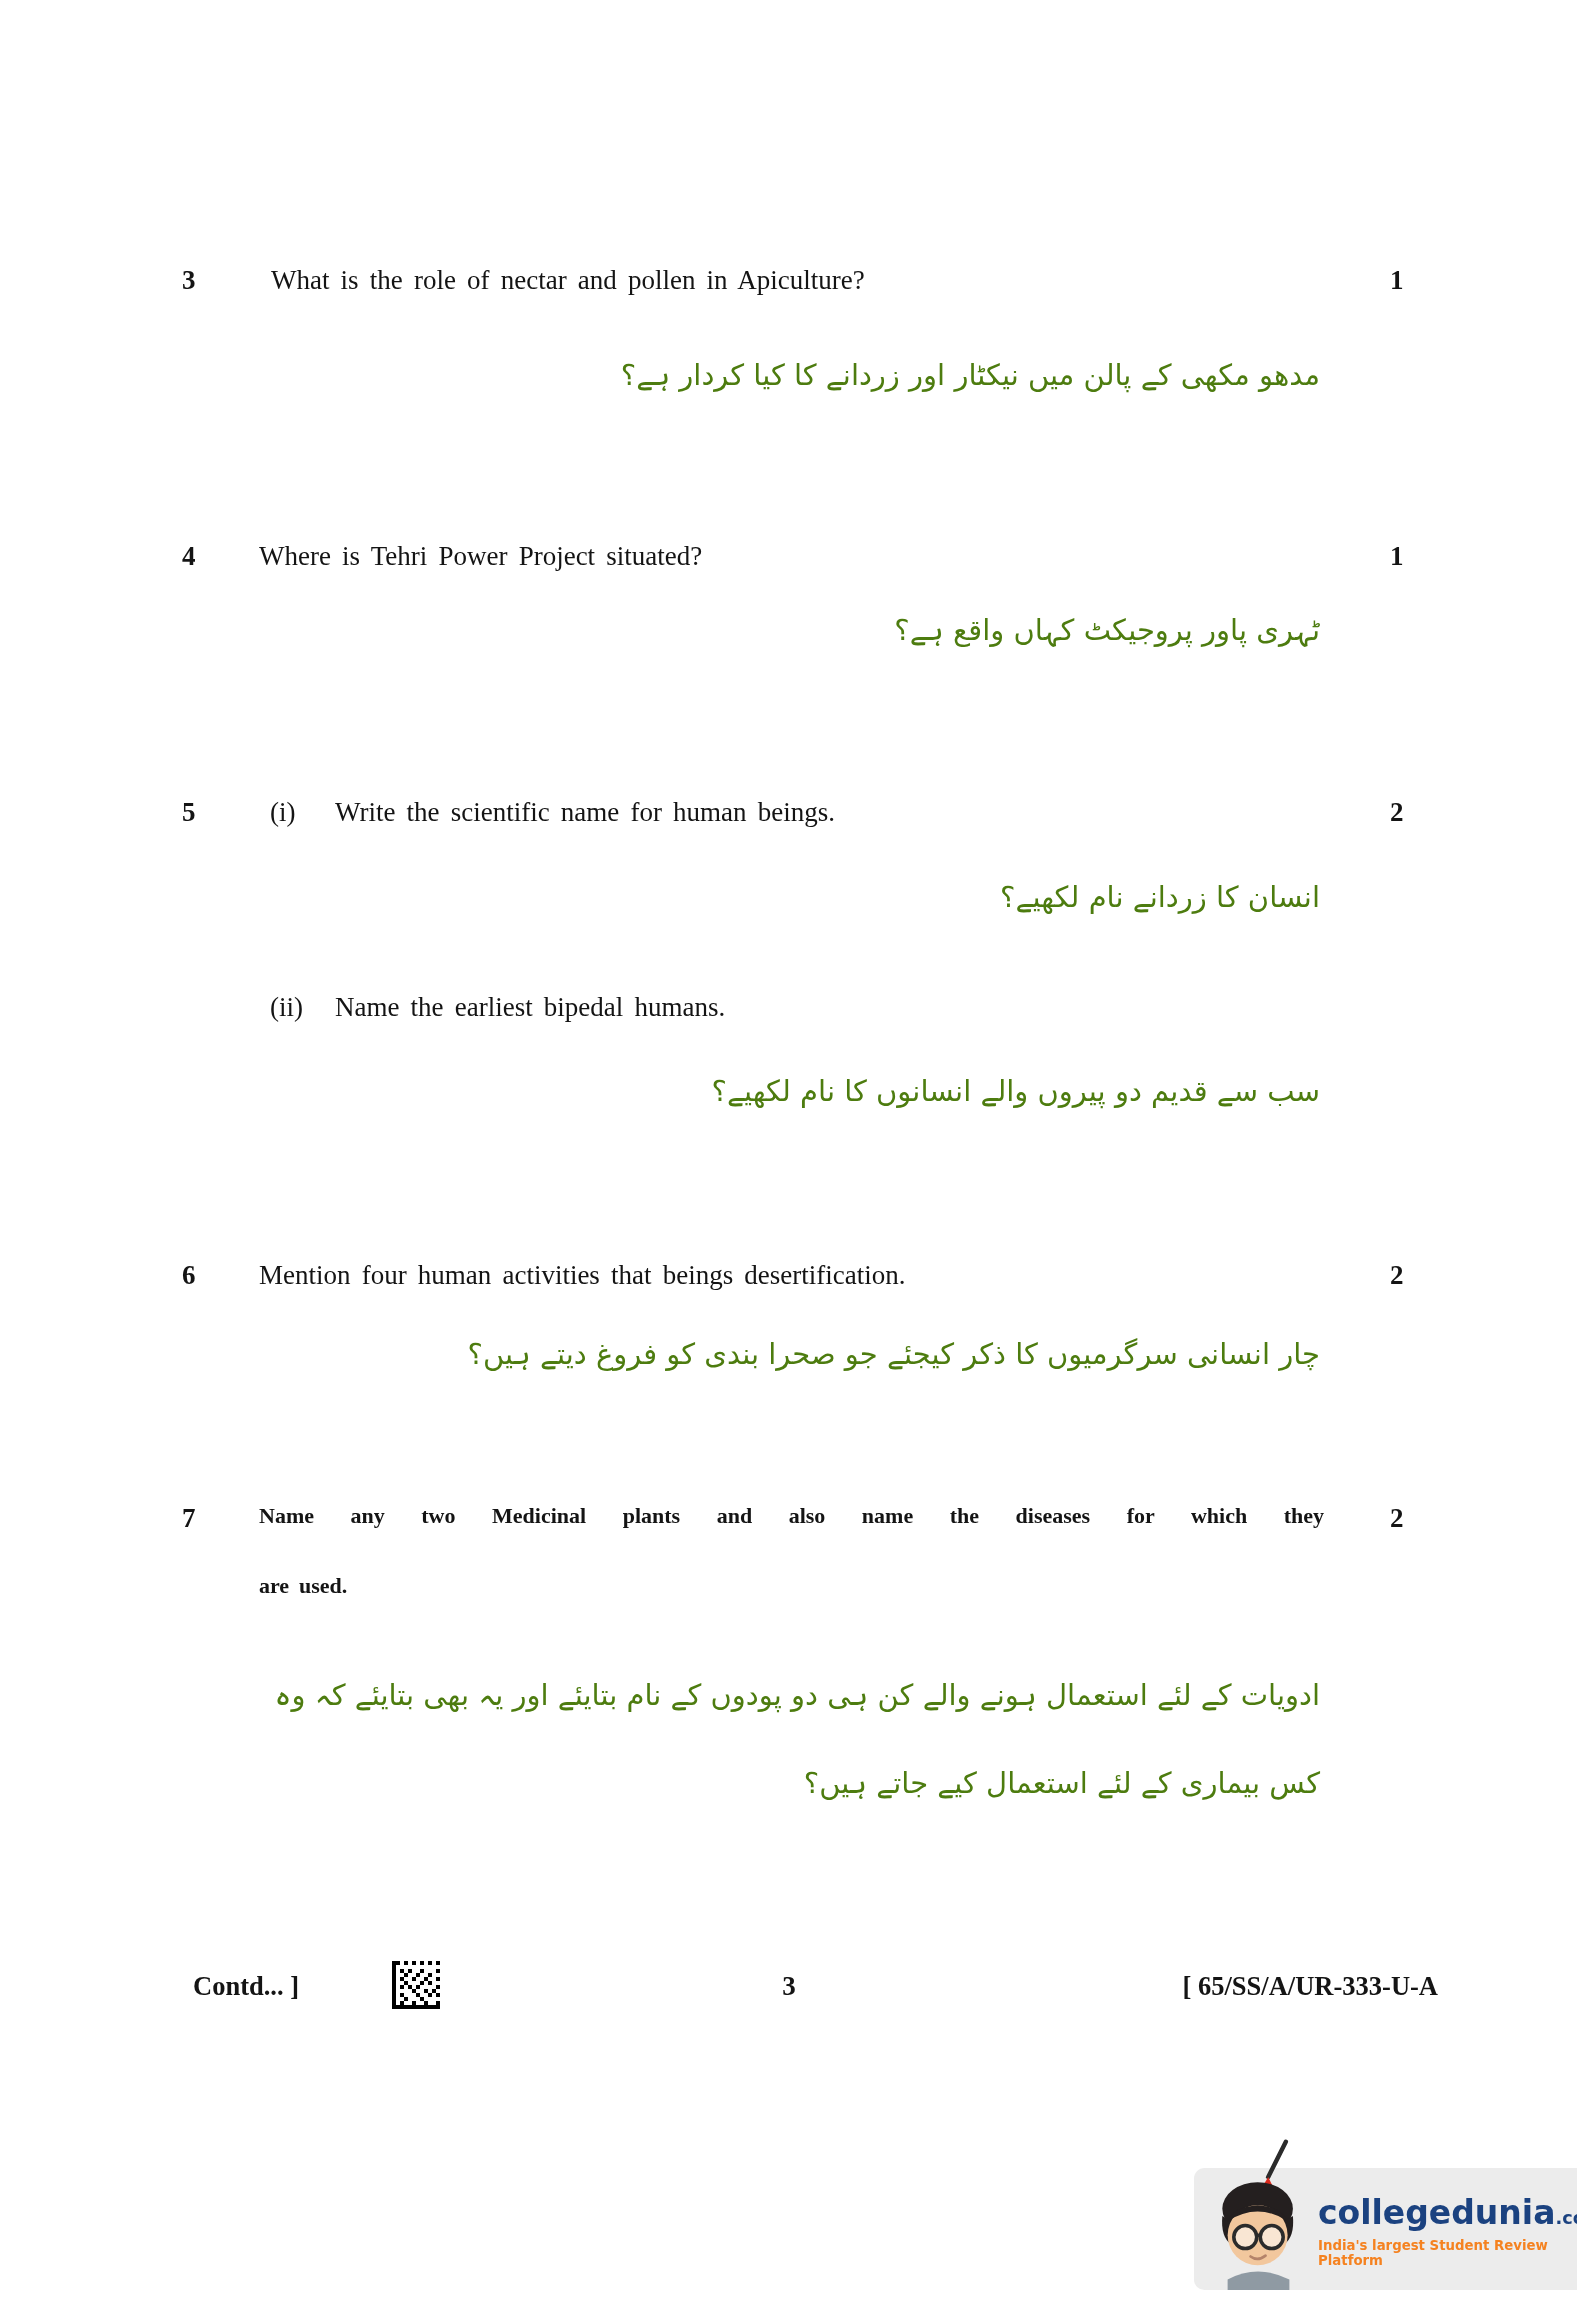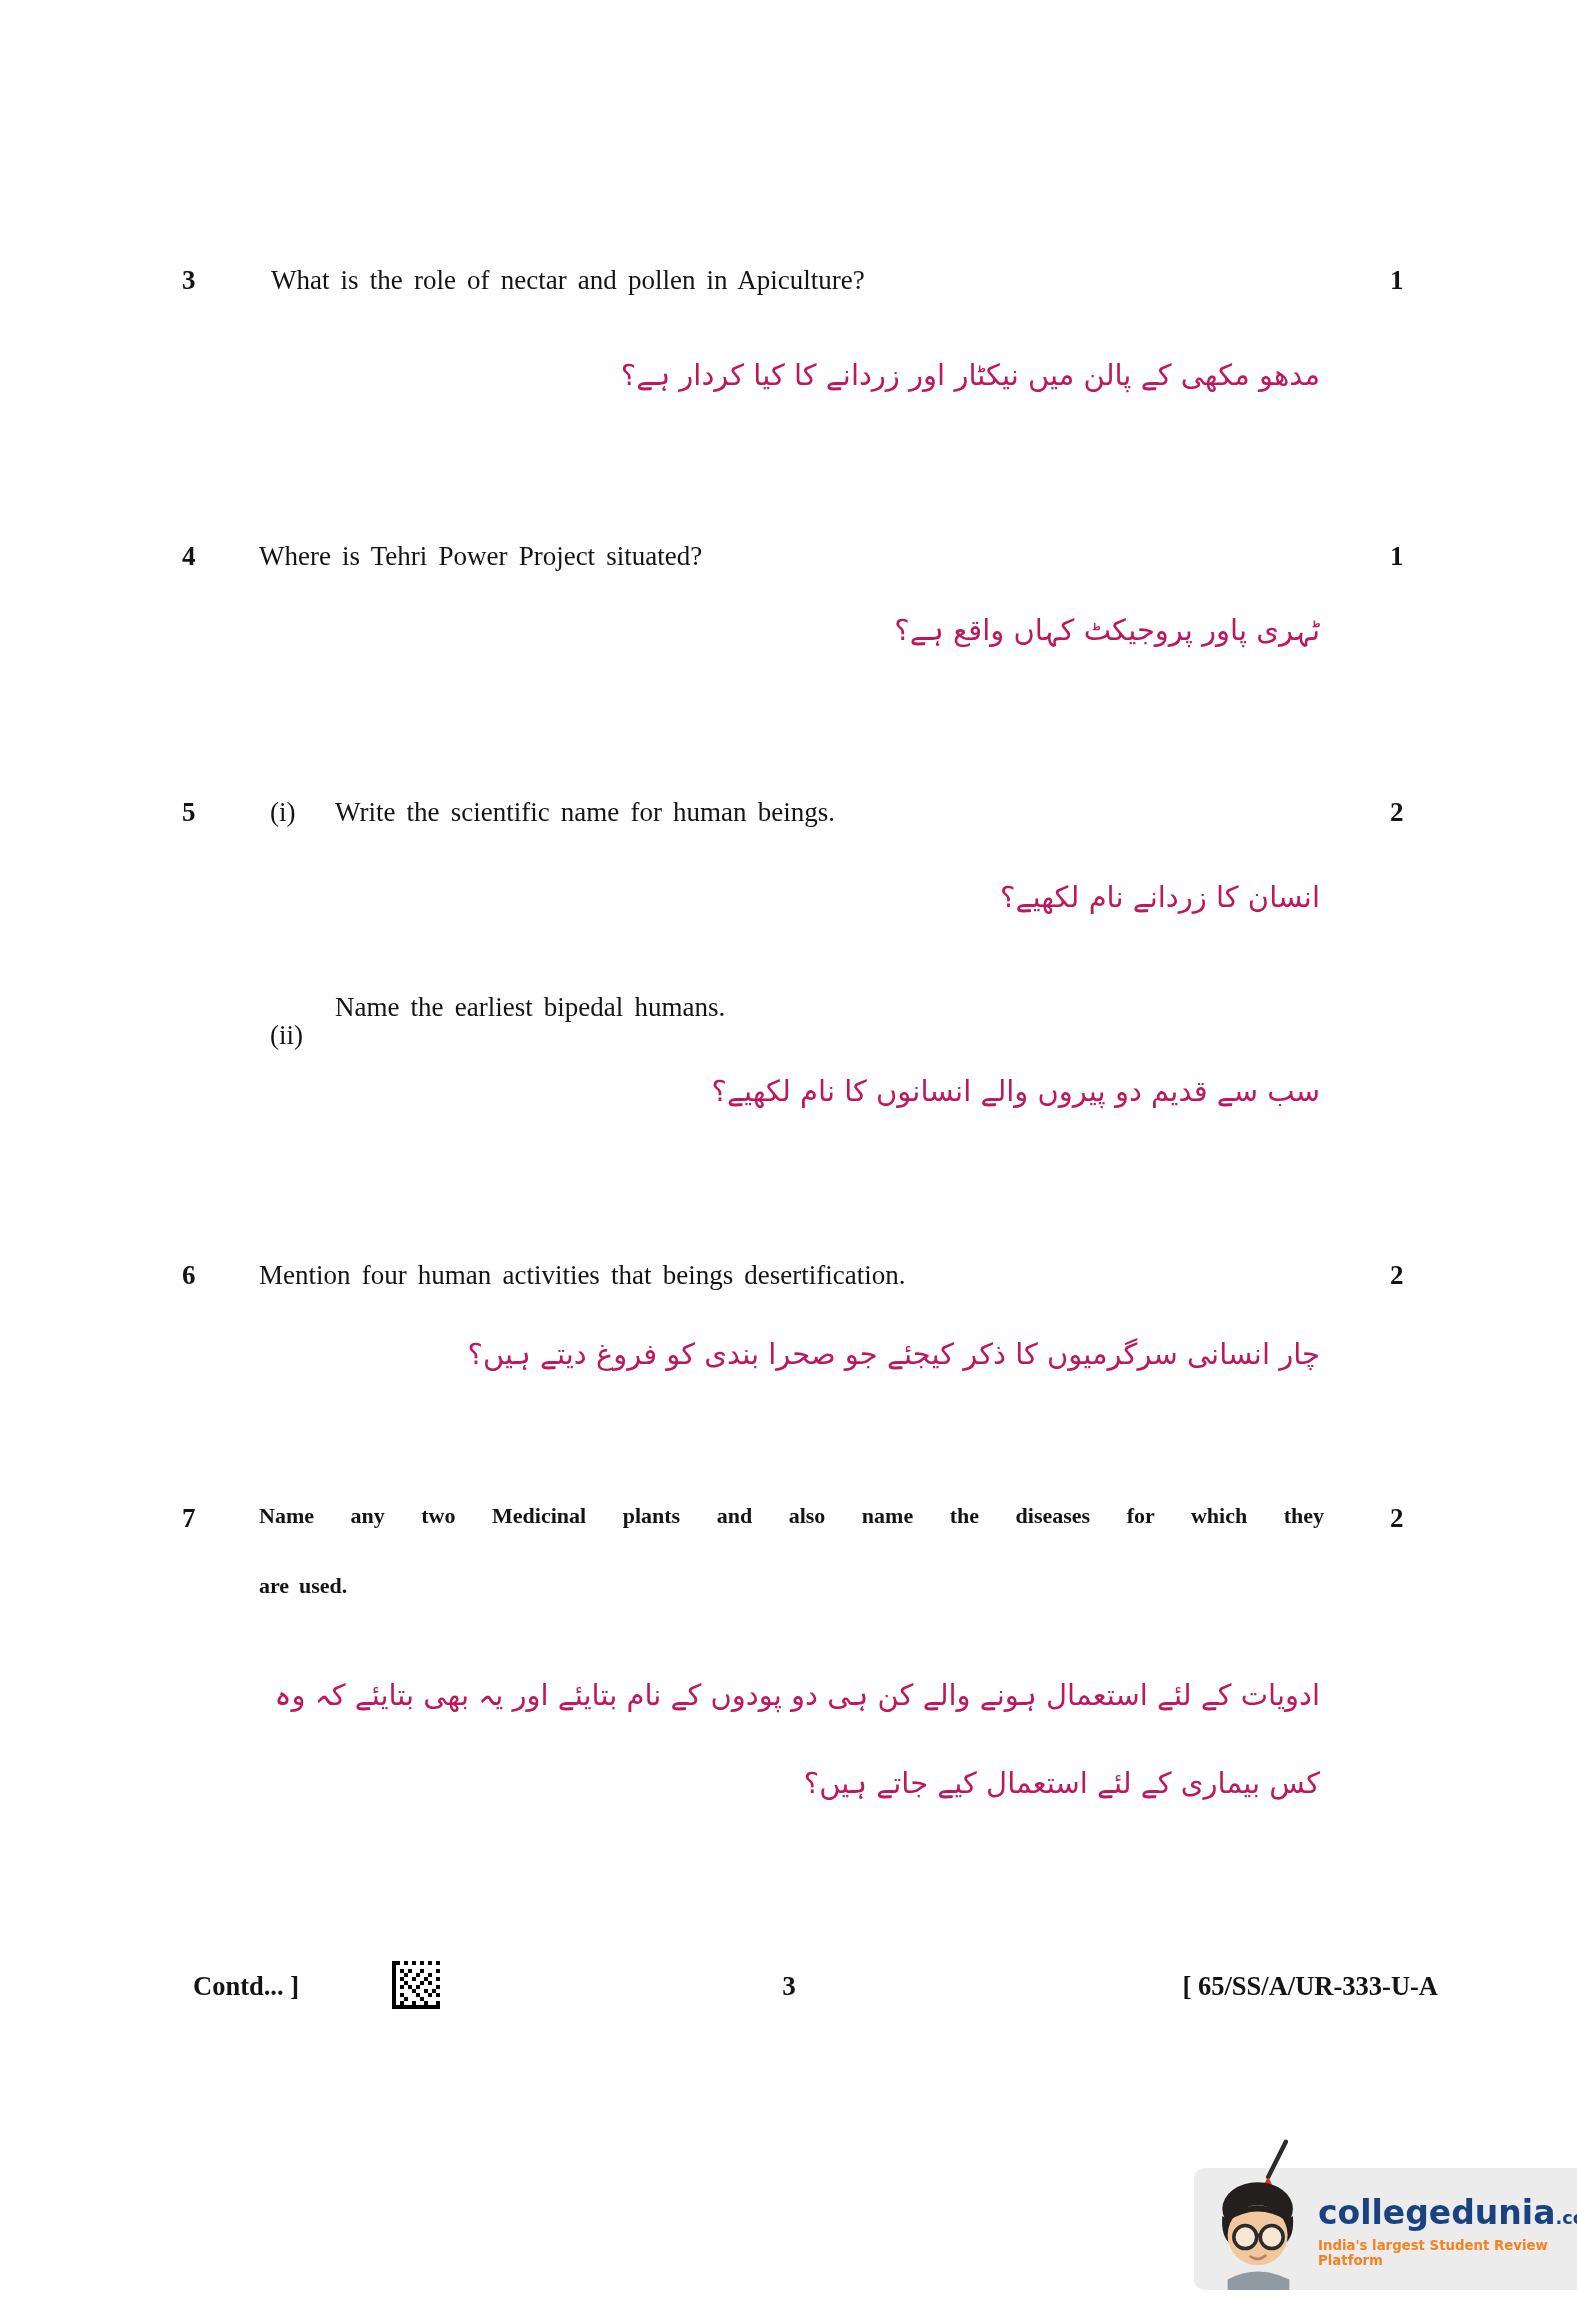--- a/index.html
+++ b/index.html
@@ -15,21 +15,21 @@
   .qnum   { font-weight:bold; font-size:27px; }
   .qtext  { font-size:27px; word-spacing:4.4px; white-space:nowrap; }
   .qtext-wrap { font-size:22px; word-spacing:4.4px; width:1065px;font-weight:bold; }
   .qtext-justify { text-align:justify; text-align-last:justify; }
   .plabel { font-size:27px; }
   .marks  { font-weight:bold; font-size:27px; }
   .urdu {
     direction:rtl;
     font-family:"DejaVu Sans", sans-serif;
     font-size:29px;
-    color:#be185d;
+    color:#4d7c0f;
     white-space:nowrap;
   }
   .footer-text { font-weight:bold; font-size:26.5px; }
   .page-num { font-weight:bold; font-size:27px; width:62px; text-align:center; }
 
   
   .cd-logo {
     position:absolute;
     right:0; bottom:29px;
     width:384px; height:122px;
@@ -73,21 +73,21 @@
 <div class="abs qtext" style="left:259px; top:541px;">Where is Tehri Power Project situated?</div>
 <div class="abs marks" style="left:1390px; top:541px;">1</div>
 <div class="abs urdu" style="right:258px; top:613px;" dir="rtl" lang="ur">ٹہری پاور پروجیکٹ کہاں واقع ہے؟</div>
 
 <div class="abs qnum" style="left:182px; top:797px;">5</div>
 <div class="abs plabel" style="left:270px; top:797px;">(i)</div>
 <div class="abs qtext" style="left:335px; top:797px;">Write the scientific name for human beings.</div>
 <div class="abs marks" style="left:1390px; top:797px;">2</div>
 <div class="abs urdu" style="right:258px; top:880px;" dir="rtl" lang="ur">انسان کا زردانے نام لکھیے؟</div>
 
-<div class="abs plabel" style="left:270px; top:1020px;text-align:center;">(ii)</div>
+<div class="abs plabel" style="left:270px; top:992px;text-align:center;">(ii)</div>
 <div class="abs qtext" style="left:335px; top:992px;">Name the earliest bipedal humans.</div>
 <div class="abs urdu" style="right:258px; top:1074px;" dir="rtl" lang="ur">سب سے قدیم دو پیروں والے انسانوں کا نام لکھیے؟</div>
 
 <div class="abs qnum" style="left:182px; top:1260px;">6</div>
 <div class="abs qtext" style="left:259px; top:1260px;">Mention four human activities that beings desertification.</div>
 <div class="abs marks" style="left:1390px; top:1260px;">2</div>
 <div class="abs urdu" style="right:258px; top:1337px;" dir="rtl" lang="ur">چار انسانی سرگرمیوں کا ذکر کیجئے جو صحرا بندی کو فروغ دیتے ہیں؟</div>
 
 <div class="abs qnum" style="left:182px; top:1503px;">7</div>
 <div class="abs qtext-wrap qtext-justify" style="left:259px; top:1503px;">Name any two Medicinal plants and also name the diseases for which they</div>

